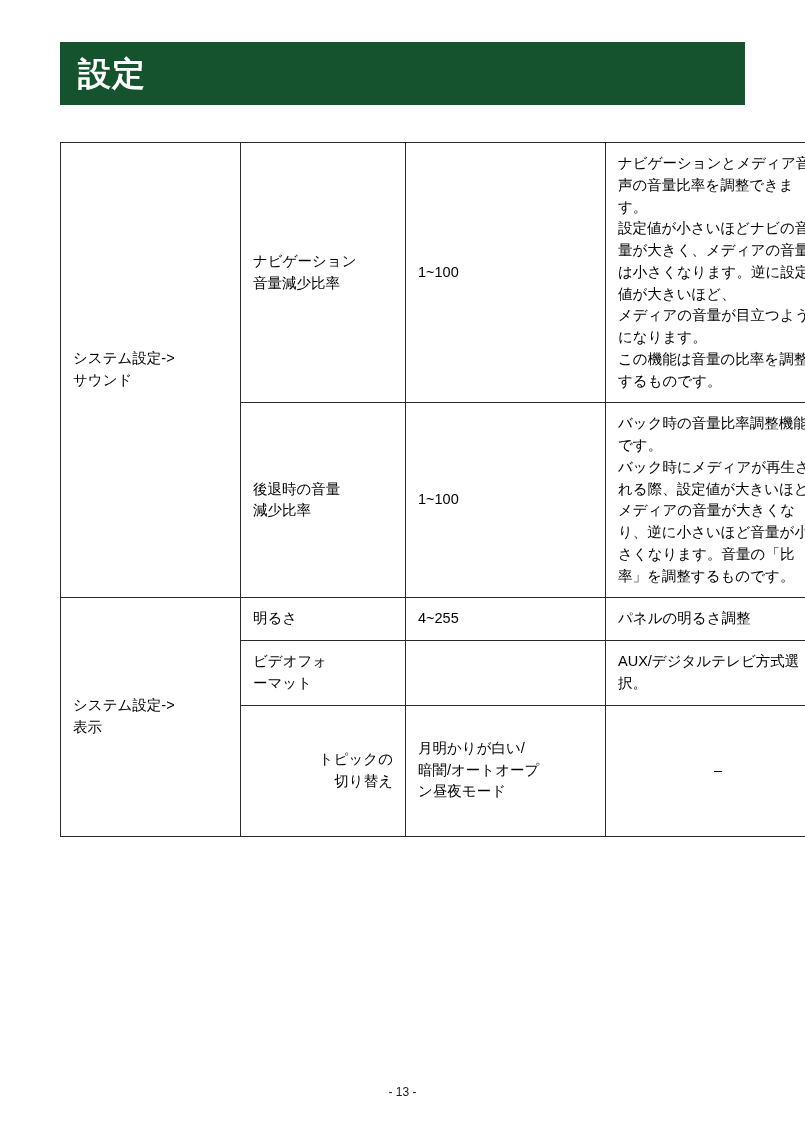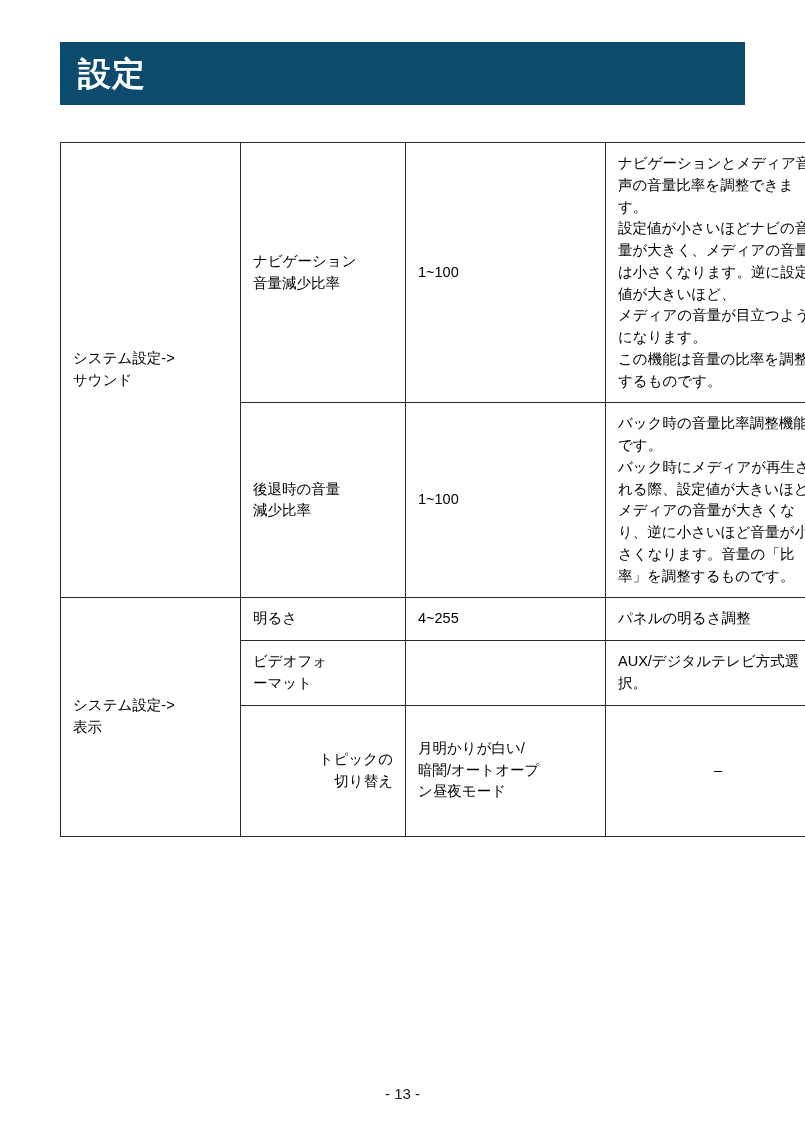--- a/index.html
+++ b/index.html
@@ -20,21 +20,21 @@
     height: 1139px;
     position: relative;
     box-sizing: border-box;
   }
   .title-bar {
     position: absolute;
     left: 60px;
     top: 42px;
     width: 685px;
     height: 63px;
-    background: #0c4a6e;
+    background: #14532d;
     display: flex;
     align-items: center;
   }
   .title-bar .title-text {
     color: #ffffff;
     font-size: 33px;
     font-weight: bold;
     letter-spacing: 1px;
     padding-left: 18px;
     line-height: 1;
@@ -77,21 +77,21 @@
   }
   .cell-center {
     text-align: center;
   }
   .footer {
     position: absolute;
     left: 0;
     top: 1085px;
     width: 805px;
     text-align: center;
-    font-size: 15px;
+    font-size: 12px;
     color: #1a1a1a;
   }
 </style>
 </head>
 <body>
 
 <div class="page">
 
   <div class="title-bar">
     <div class="title-text">設定</div>

